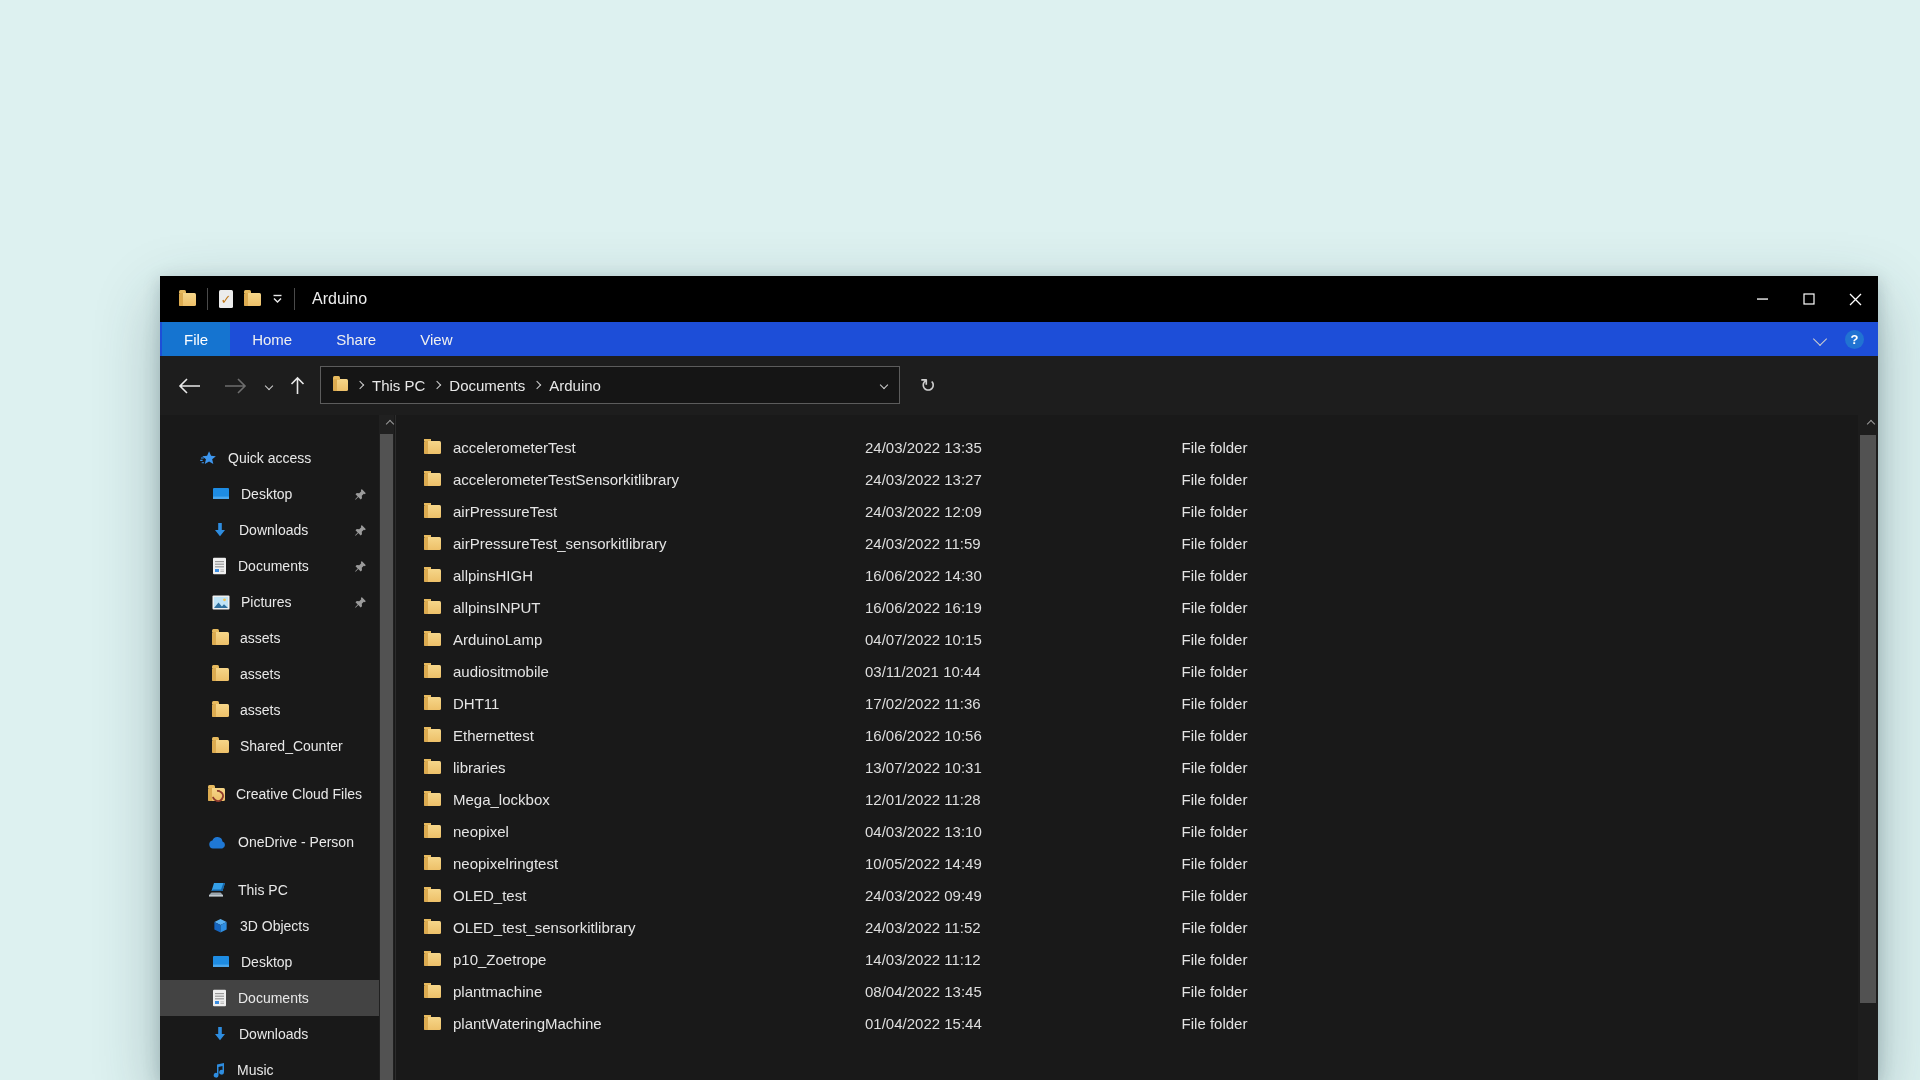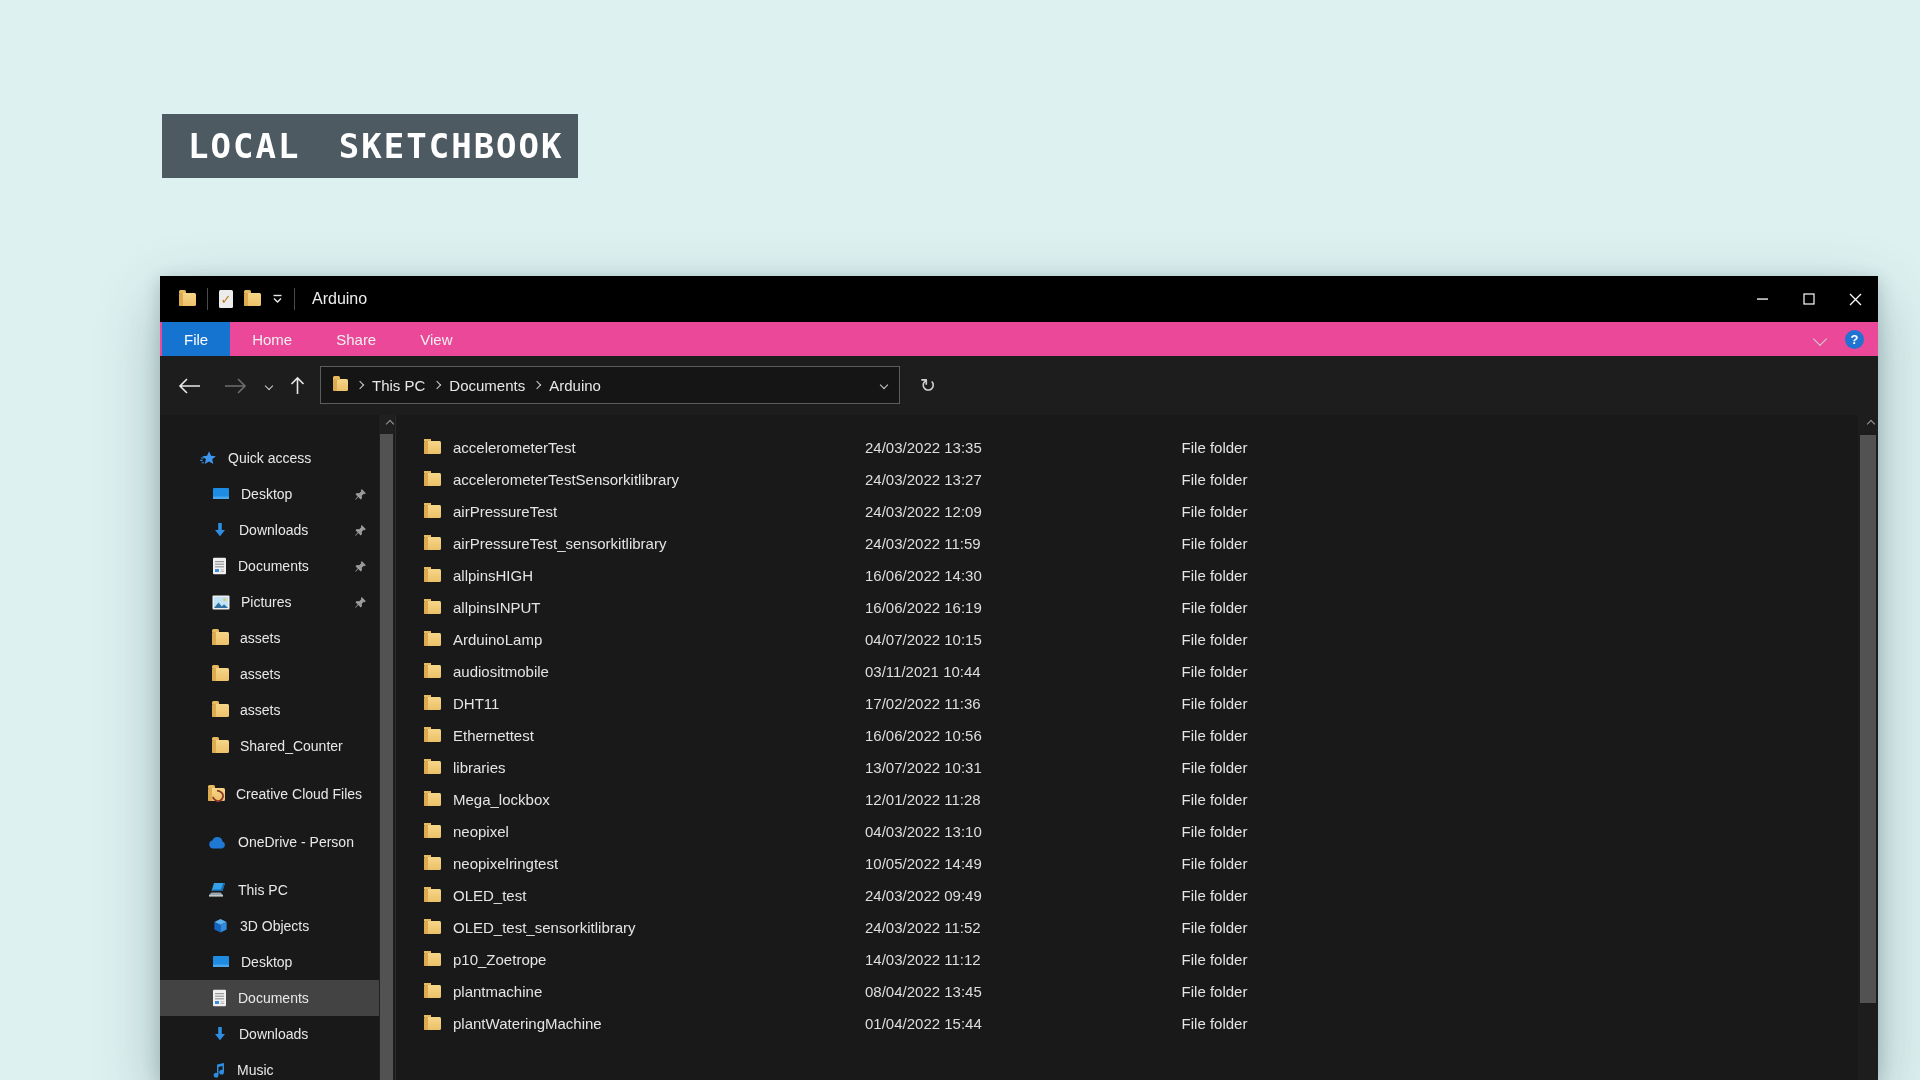--- a/index.html
+++ b/index.html
@@ -28,21 +28,21 @@
          background:linear-gradient(180deg,#f6d689,#edc069);border-radius:1.5px;}
   .ficon::before{content:"";position:absolute;top:-3px;left:0;width:7px;height:3.5px;background:#e7ba5e;border-radius:1.5px 1.5px 0 0;}
   .ficon::after{content:"";position:absolute;left:0;top:0;bottom:0;width:3.5px;background:#dcab50;border-radius:1.5px 0 0 1.5px;}
   .ficon.cc .swirl{position:absolute;left:4px;top:2px;width:8px;height:8px;border-radius:50%;
          border:2px solid #8d3a2c;border-left-color:transparent;transform:rotate(35deg);}
   .checkdoc{position:relative;width:14px;height:18px;background:#ececec;border-radius:1.5px;
             display:flex;align-items:center;justify-content:center;}
   .checkdoc::after{content:"✓";color:#c07818;font-size:13px;font-weight:bold;}
 
   
-  .tabsrow{height:34px;background:#ec4899;display:flex;align-items:stretch;padding-left:2px;position:relative;}
+  .tabsrow{height:34px;background:#1d4ed8;display:flex;align-items:stretch;padding-left:2px;position:relative;}
   .tab{display:flex;align-items:center;padding:0 22px;font-size:15px;color:#f0f0f0;cursor:default;}
   .tab.active{background:#1574d0;color:#fff;}
   .ribbon-right{position:absolute;right:14px;top:0;height:100%;display:flex;align-items:center;gap:20px;}
   .help{width:19px;height:19px;border-radius:50%;background:#2173d2;display:flex;align-items:center;justify-content:center;}
   .help::after{content:"?";color:#fff;font-size:13px;font-weight:bold;}
 
   .chev{display:inline-block;width:8px;height:8px;border-right:1.6px solid #cfcfcf;border-bottom:1.6px solid #cfcfcf;transform:rotate(45deg);}
   .chev.sm{width:5px;height:5px;border-width:1.4px;}
   .chev.right{transform:rotate(-45deg);}
   .chev.up{transform:rotate(-135deg);}
@@ -95,21 +95,20 @@
   .c-size{flex:1;}
 
   .vscroll{position:absolute;right:0;top:0;bottom:0;width:20px;background:#1d1d1d;}
   .vscroll .thumb{position:absolute;left:2px;right:2px;top:20px;height:568px;background:#525252;}
 </style>
 </head>
 <body>
 
 <div class="page">
 
-  <div class="badge">LOCAL SKETCHBOOK</div>
 
   <div class="window">
 
     <div class="titlebar">
       <div class="qat">
         <span class="ficon"></span>
         <span class="tsep"></span>
         <span class="checkdoc"></span>
         <span class="ficon"></span>
         <span>

